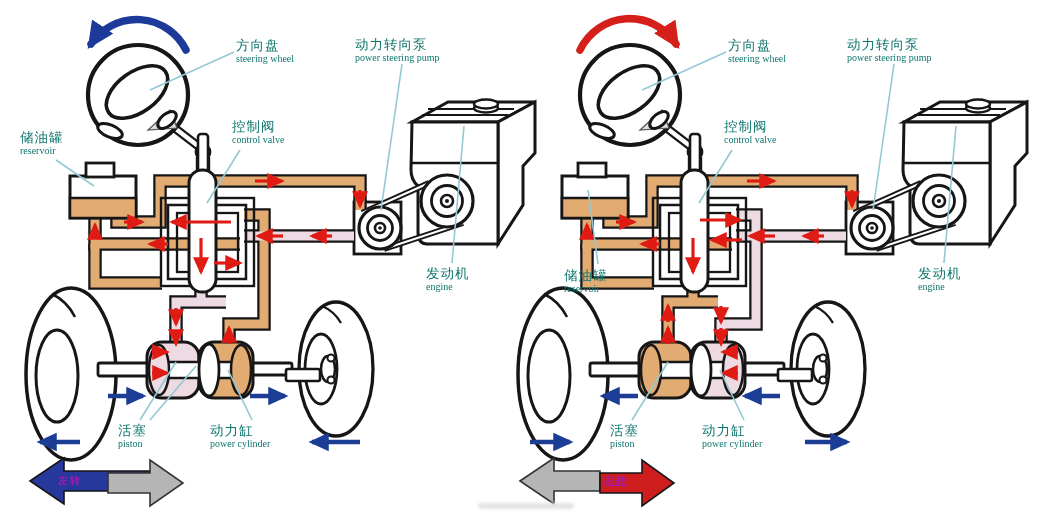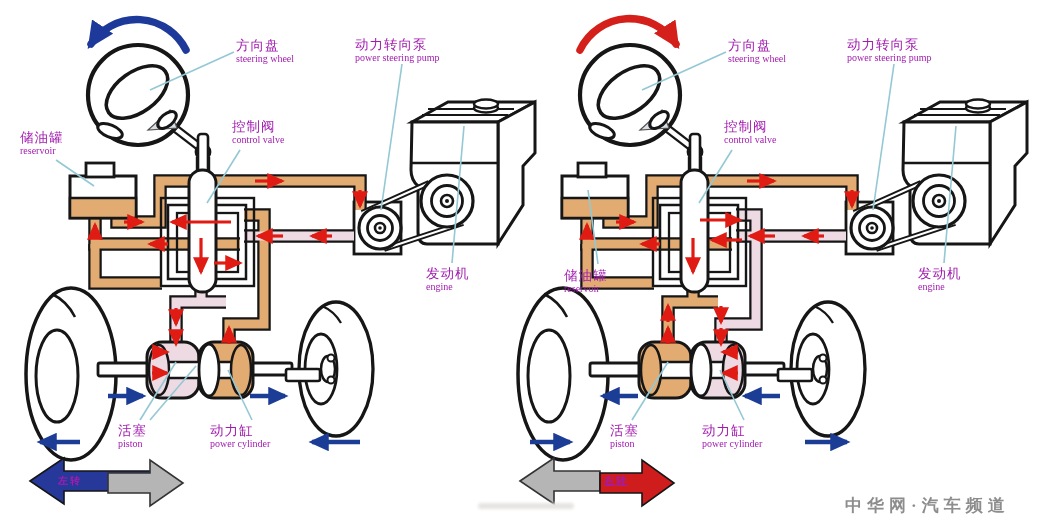--- a/index.html
+++ b/index.html
@@ -1,19 +1,19 @@
 <!DOCTYPE html>
 <html><head>
 <meta charset="utf-8">
 <style>
   html,body{margin:0;padding:0;background:#fff;}
   #stage{position:relative;width:1050px;height:517px;background:#fff;overflow:hidden;
          font-family:"Liberation Serif","DejaVu Serif",serif;}
   svg{display:block;}
-  .lbl{position:absolute;color:#a21caf;font-size:13px;line-height:1.12;white-space:nowrap;}
+  .lbl{position:absolute;color:#0f766e;font-size:13px;line-height:1.12;white-space:nowrap;}
   .lbl .cn{font-size:13.5px;letter-spacing:1px;}
   .lbl .en{font-size:10px;}
   .lbl.center{}
   .turn-txt{position:absolute;color:#a21caf;font-size:10px;letter-spacing:2px;
             text-align:left;width:48px;font-weight:bold;}
   #wm-main{position:absolute;left:556px;top:430px;font-size:49px;letter-spacing:4px;
            color:#c9c9c9;opacity:.85;pointer-events:none;white-space:nowrap;}
   #wm-channel{position:absolute;left:845px;top:494px;font-size:17px;font-weight:bold;
               letter-spacing:5px;color:#8d8d8d;pointer-events:none;white-space:nowrap;}
   #wm-smudge{position:absolute;left:478px;top:503px;width:96px;height:6px;background:#e6e4e2;
@@ -300,15 +300,14 @@
   <div class="lbl center" style="left:610px;top:423px;width:48px;">
     <div class="cn">活塞</div>
     <div class="en">piston</div>
   </div>
   <div class="lbl center" style="left:702px;top:423px;width:86px;">
     <div class="cn">动力缸</div>
     <div class="en">power cylinder</div>
   </div>
   <div class="turn-txt" style="left:604px;top:474px;text-decoration:underline;">右转</div>
 
-  <div id="wm-channel">中华网·汽车频道</div>
   <div id="wm-smudge"></div>
 </div>
 
 </body></html>

